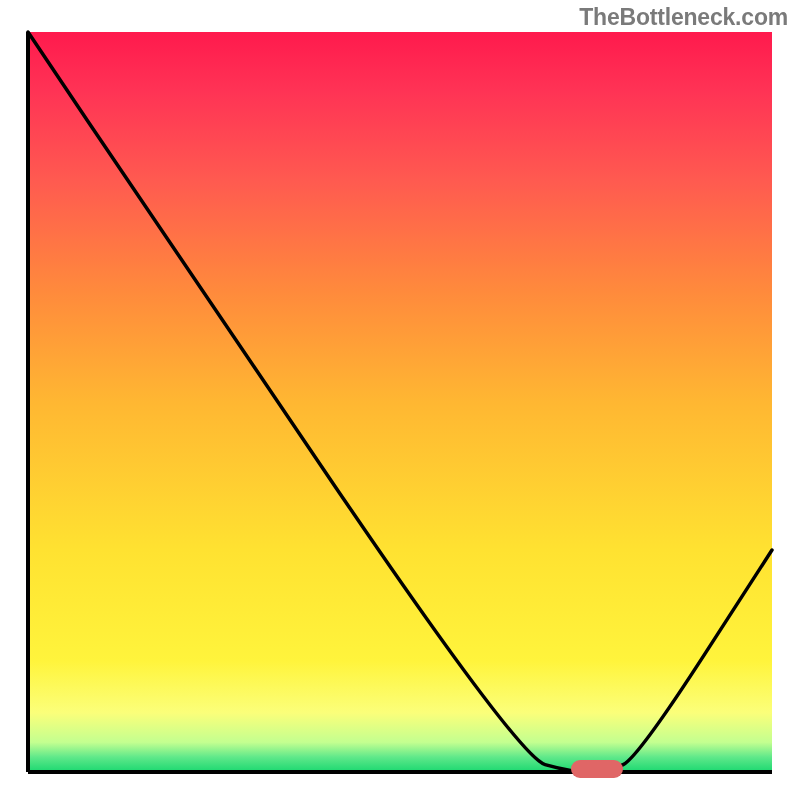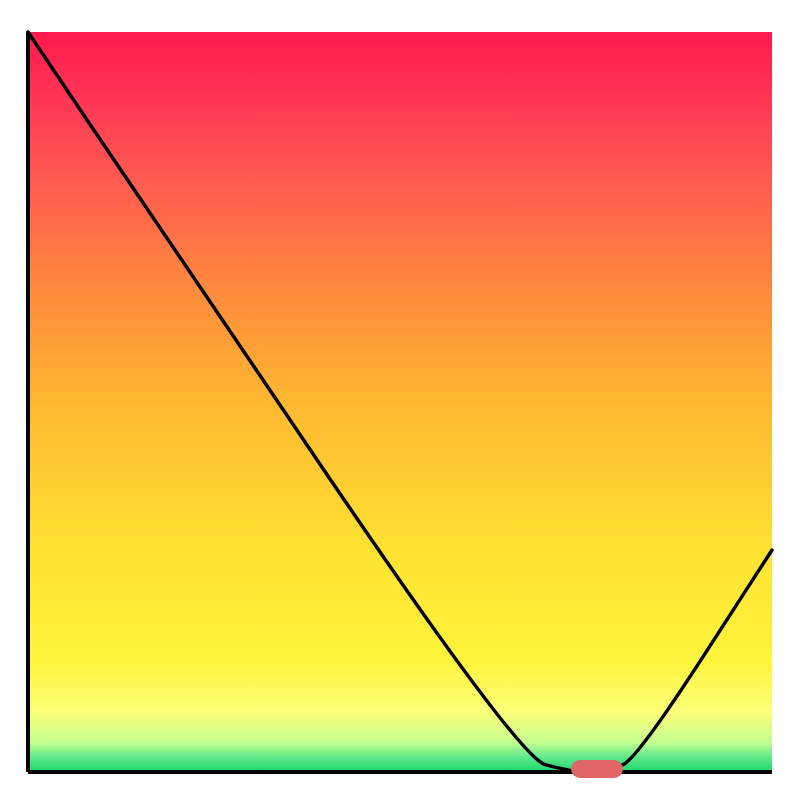--- a/index.html
+++ b/index.html
@@ -59,20 +59,21 @@
     background: #e06666;
     border-radius: 9px;
     height: 18px;
   }
 </style>
 </head>
 <body>
 
 <div class="container">
 
+  <div class="watermark">TheBottleneck.com</div>
 
   <div class="plot-area"></div>
 
   <svg class="axes" width="800" height="800">
     <line x1="28" y1="32" x2="28" y2="772" stroke-width="4" stroke="#000000"></line>
     <line x1="28" y1="772" x2="772" y2="772" stroke-width="4" stroke="#000000"></line>
   </svg>
 
   <svg class="curve" width="800" height="800">
     <path id="curve-path" fill="none" stroke="#000000" stroke-width="3.5" stroke-linecap="round" d="M 28 32 Q 28 32 87.52000000000001 120.8 Q 147.04000000000002 209.6 333.03999999999996 483.4 Q 519.04 757.1999999999999 545.0799999999999 764.5999999999999 Q 571.12 772 589.72 772 Q 608.32 772 623.2 764.5999999999999 Q 638.0799999999999 757.1999999999999 705.04 653.5999999999999 T 772 550"></path>

